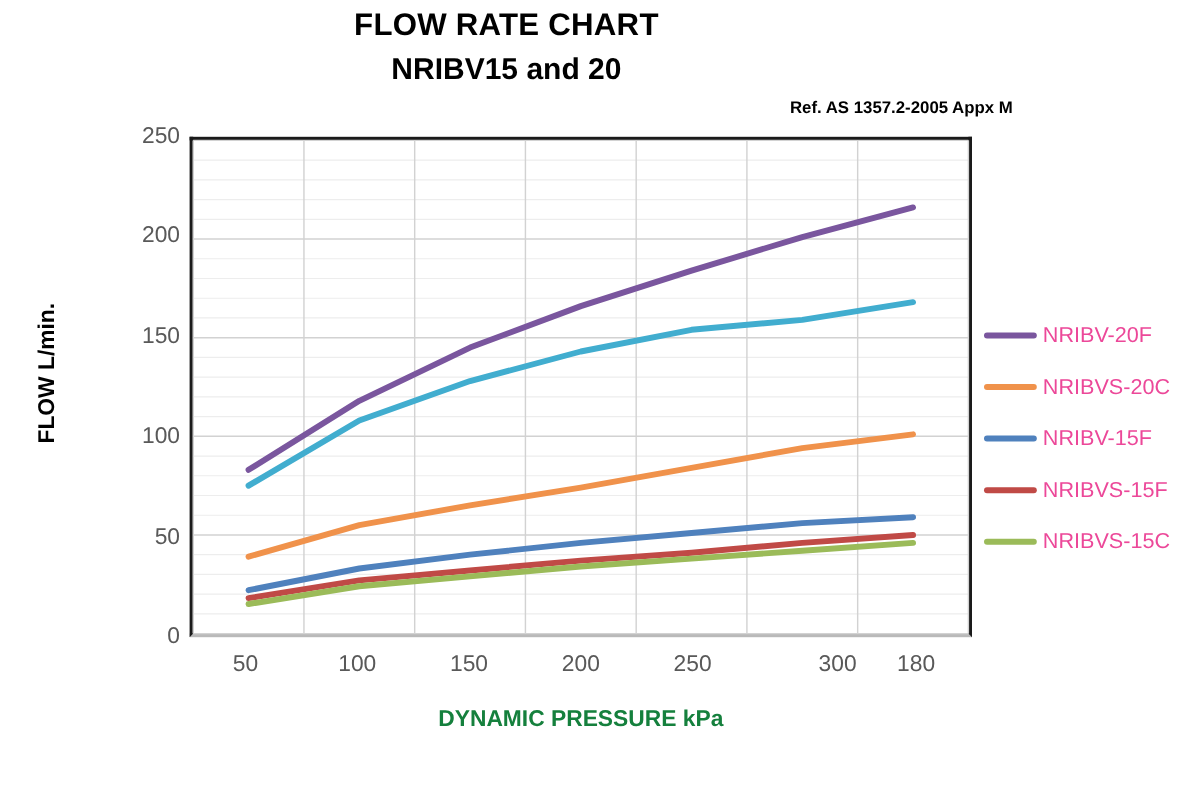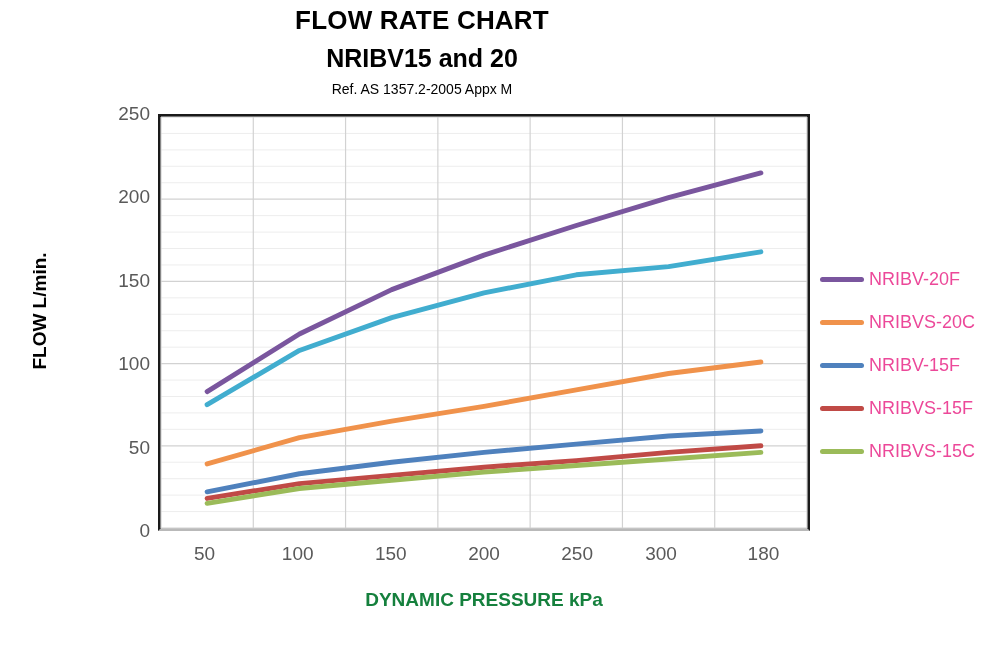--- a/index.html
+++ b/index.html
@@ -37,23 +37,24 @@
   }
   .chart-subtitle {
     font-size: 25px;
     font-weight: bold;
     color: #000000;
     line-height: 1.25;
     margin-top: 6px;
   }
   .chart-reference {
     font-size: 14px;
-    font-weight: normal;
+    font-weight: bold;
     color: #000000;
     margin-top: 7px;
+    text-align: right;
   }
 
   
   .y-axis-title {
     position: absolute;
     left: -60px;
     top: 300px;
     width: 200px;
     text-align: center;
     transform: rotate(-90deg);
@@ -177,21 +178,21 @@
       <div class="ytick" style="top: 166.8px;">150</div>
       <div class="ytick" style="top: 83.4px;">200</div>
       <div class="ytick" style="top: 0px;">250</div>
     </div>
   <div id="x-ticks">
       <div class="xtick" style="left: 46.5714px;">50</div>
       <div class="xtick" style="left: 139.714px;">100</div>
       <div class="xtick" style="left: 232.857px;">150</div>
       <div class="xtick" style="left: 326px;">200</div>
       <div class="xtick" style="left: 419.143px;">250</div>
-      <div class="xtick" style="left: 503px; text-align: center;">300</div>
+      <div class="xtick" style="left: 540px; text-align: center;">300</div>
       <div class="xtick" style="left: 605.429px;">180</div>
     </div>
 
   <div id="plot-area">
     <svg id="grid-svg" preserveAspectRatio="none" viewBox="0 0 652 417">
         <line x1="0" y1="417" x2="652" y2="417" stroke="#d2d2d2" stroke-width="1.2"></line>
         <line x1="0" y1="400.32" x2="652" y2="400.32" stroke="#ededed" stroke-width="1"></line>
         <line x1="0" y1="383.64" x2="652" y2="383.64" stroke="#ededed" stroke-width="1"></line>
         <line x1="0" y1="366.96" x2="652" y2="366.96" stroke="#ededed" stroke-width="1"></line>
         <line x1="0" y1="350.28" x2="652" y2="350.28" stroke="#ededed" stroke-width="1"></line>

